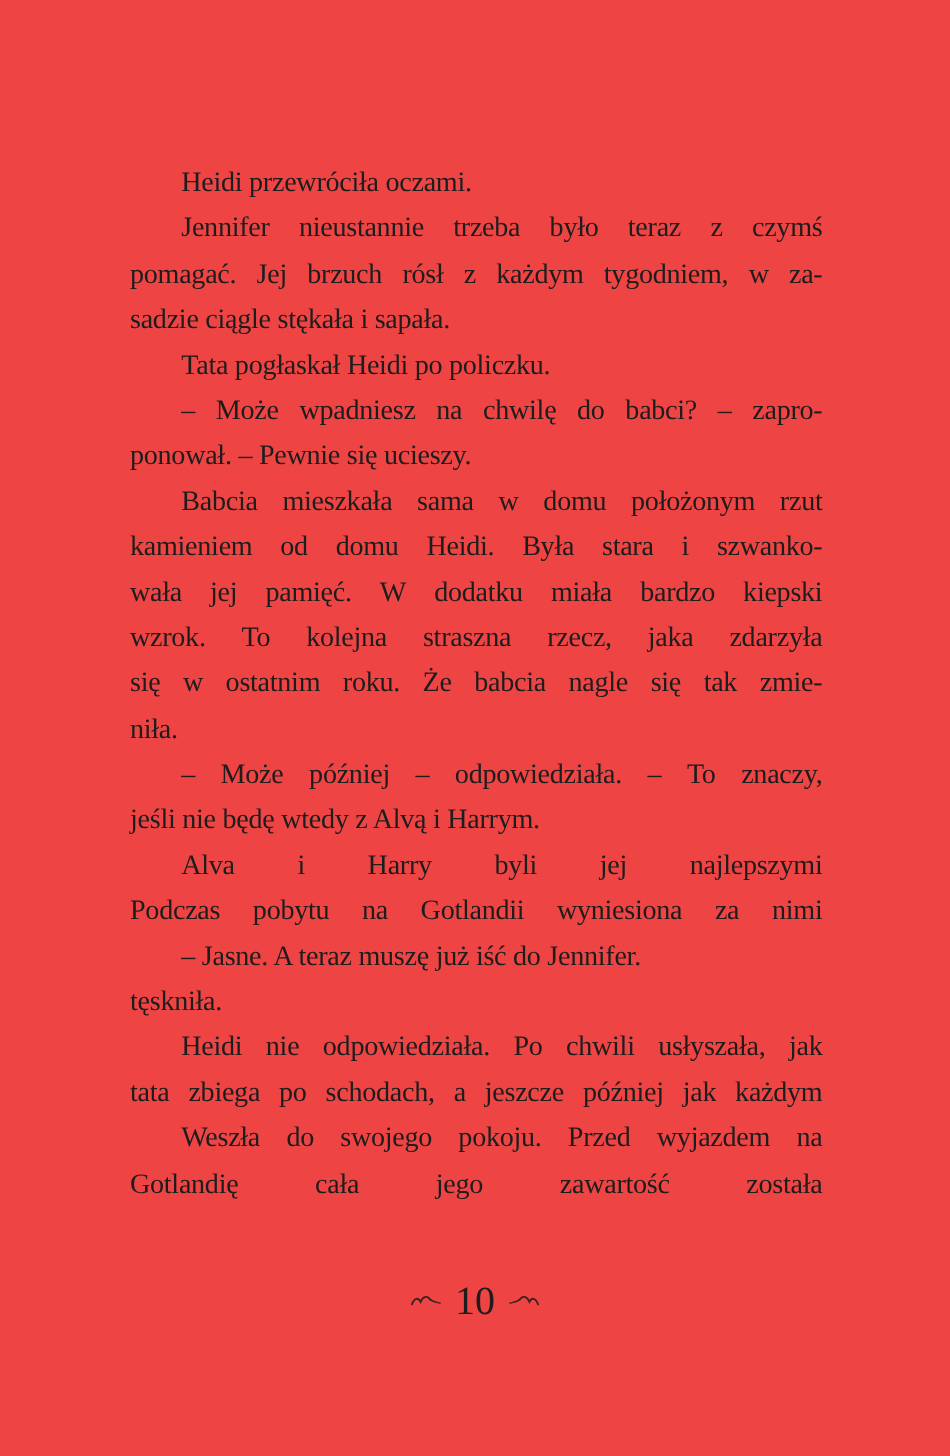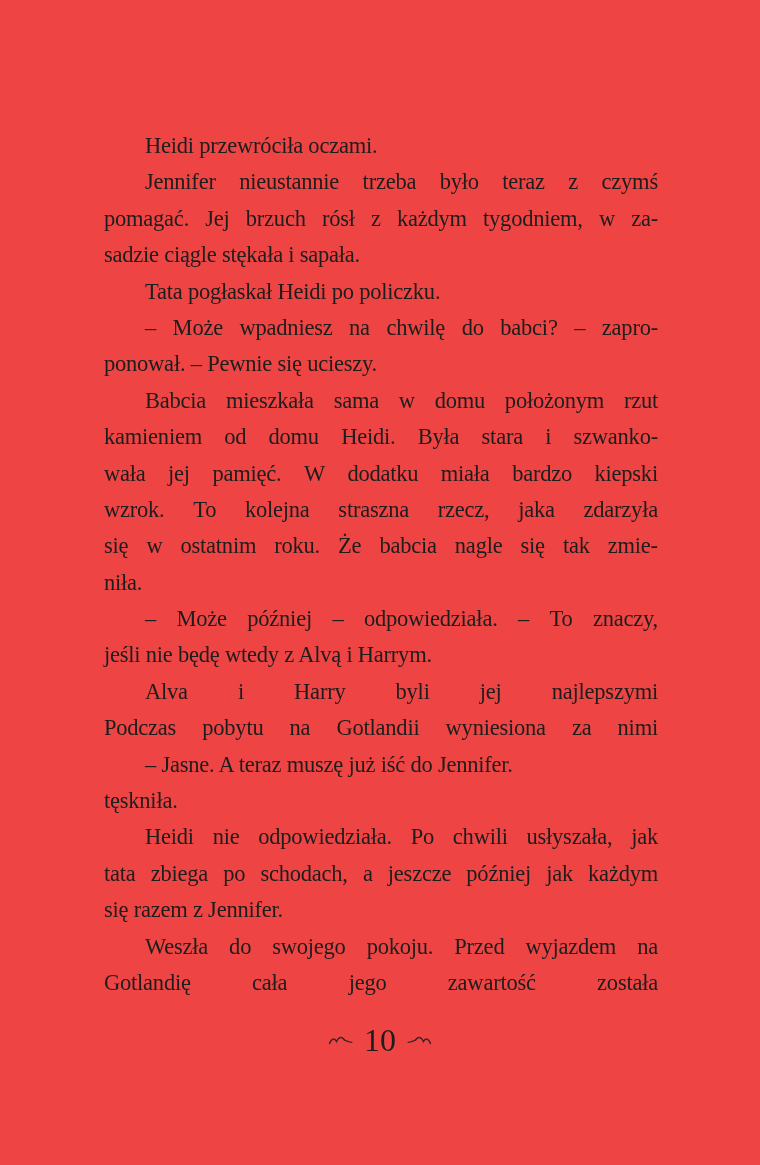--- a/index.html
+++ b/index.html
@@ -191,21 +191,20 @@
         <span>tata</span>
         <span>zbiega</span>
         <span>po</span>
         <span>schodach,</span>
         <span>a</span>
         <span>jeszcze</span>
         <span>później</span>
         <span>jak</span>
         <span>każdym</span>
       </div>
-      <div class="line">się razem z Jennifer.</div>
       <div class="line indent justify">
         <span>Weszła</span>
         <span>do</span>
         <span>swojego</span>
         <span>pokoju.</span>
         <span>Przed</span>
         <span>wyjazdem</span>
         <span>na</span>
       </div>
       <div class="line justify">

